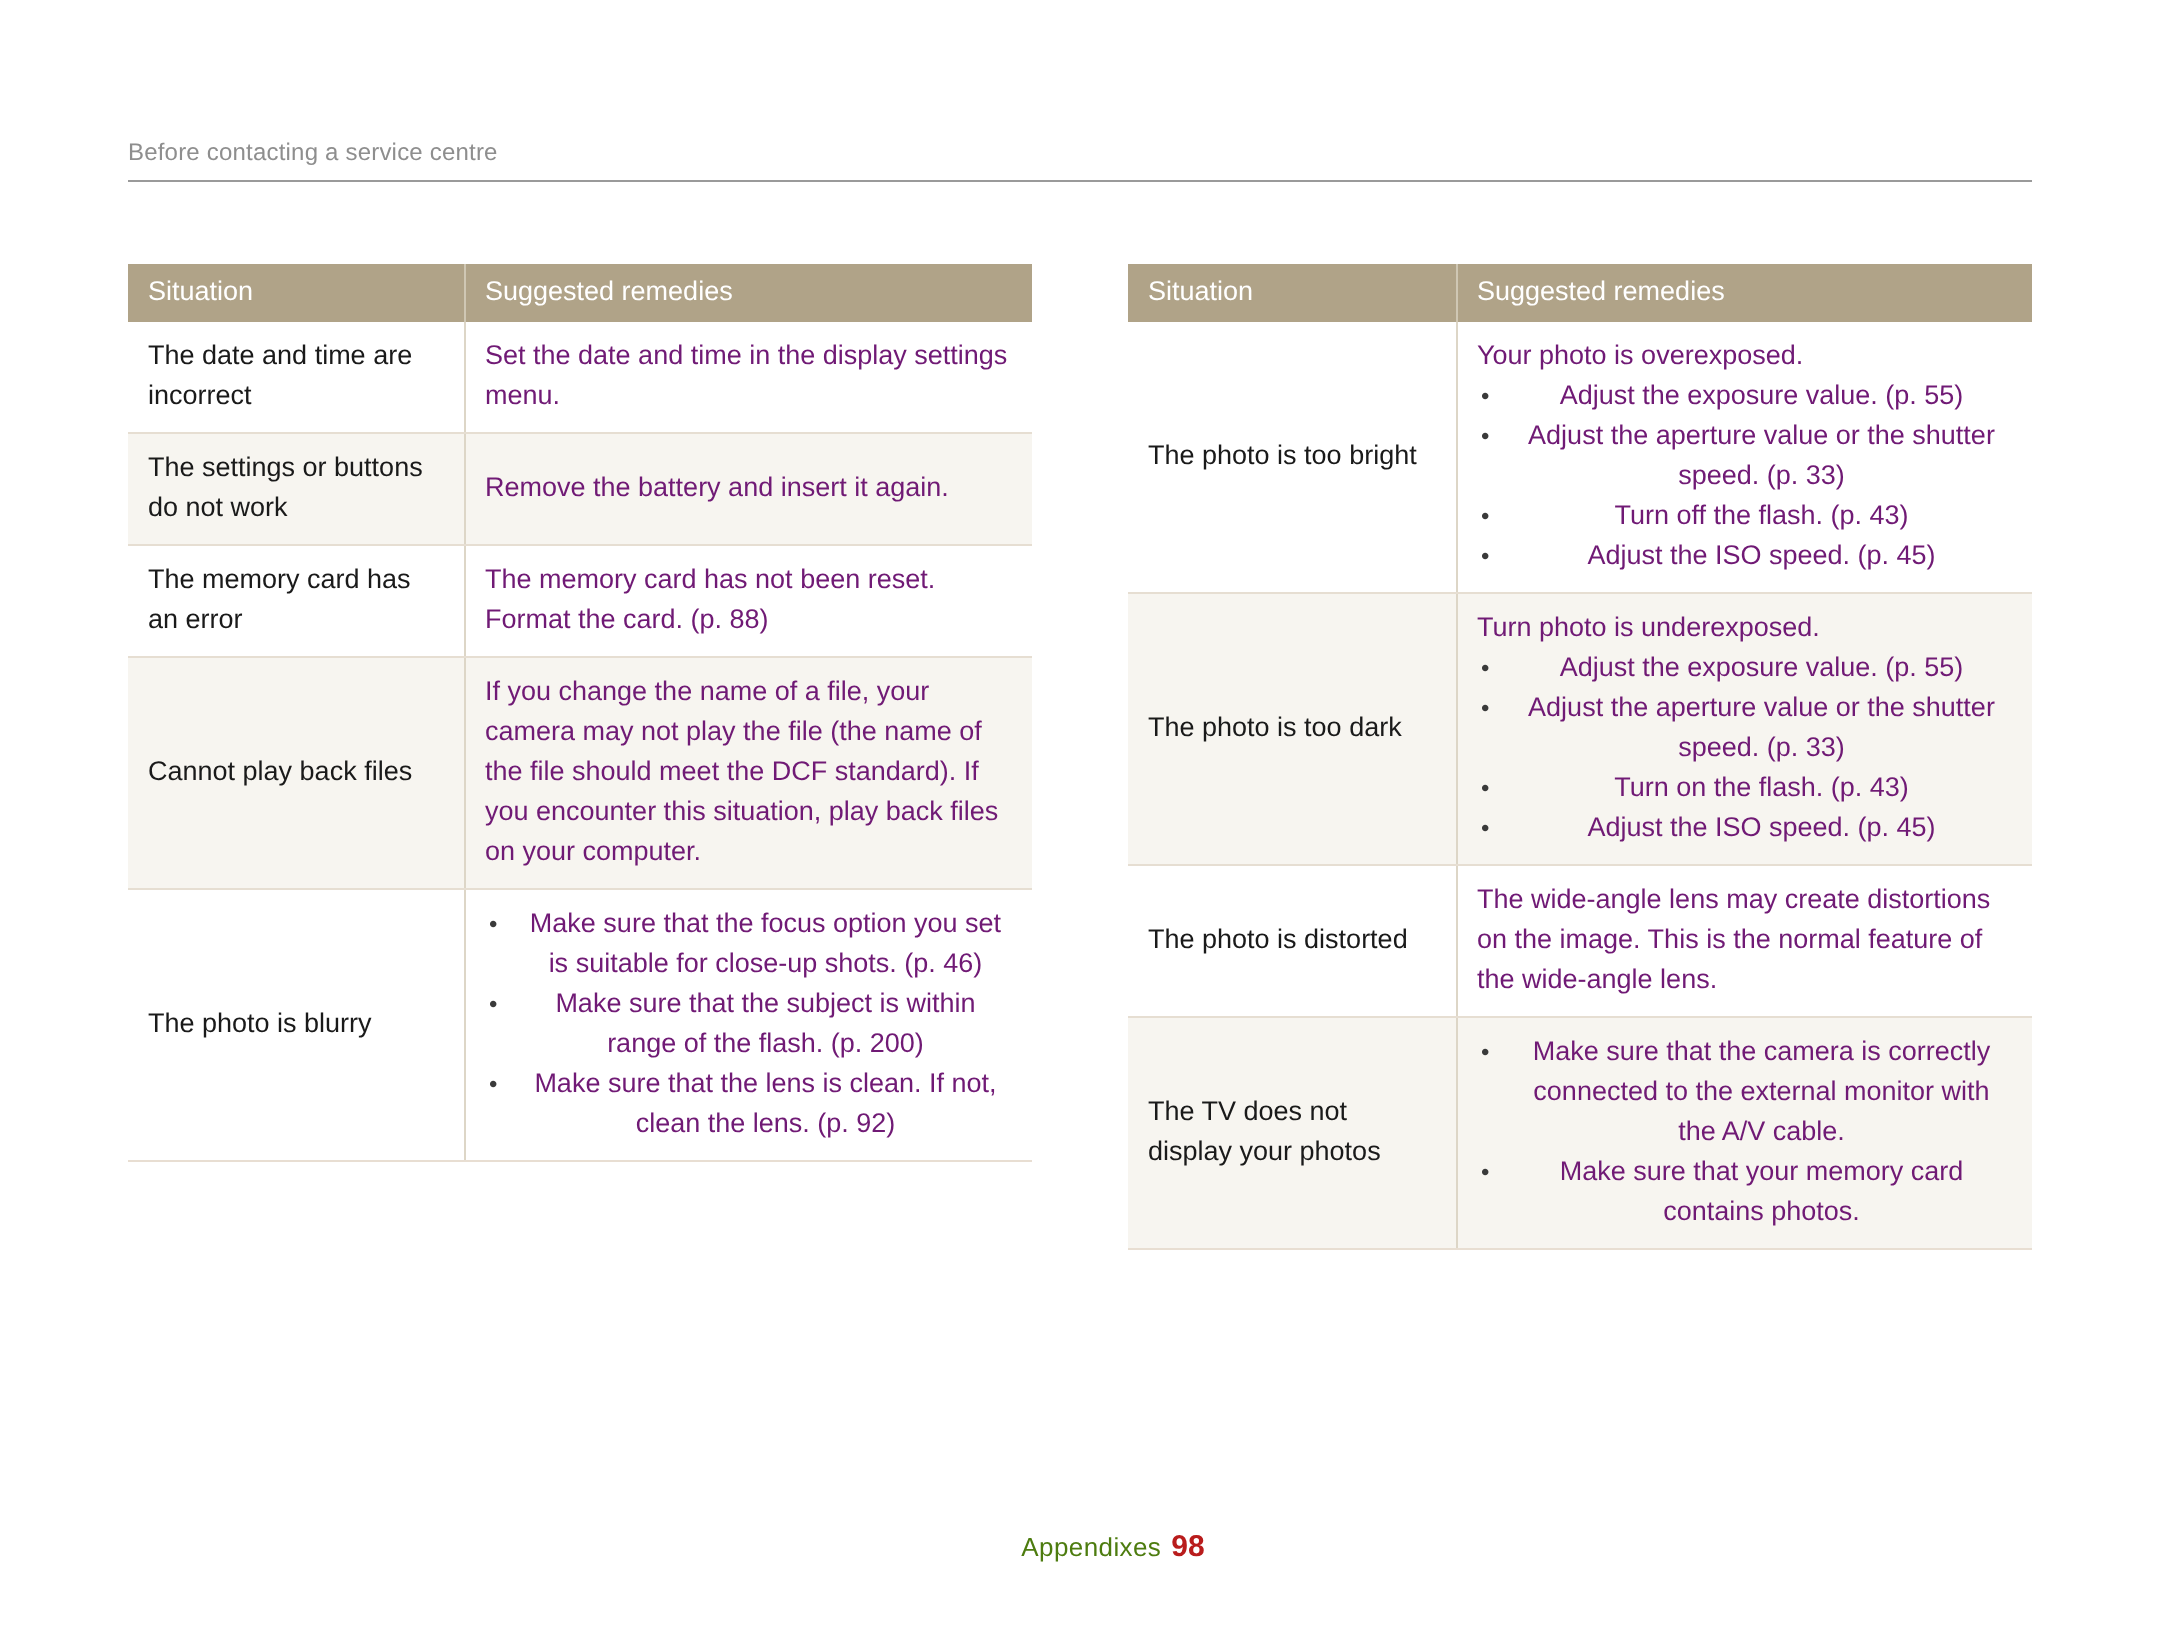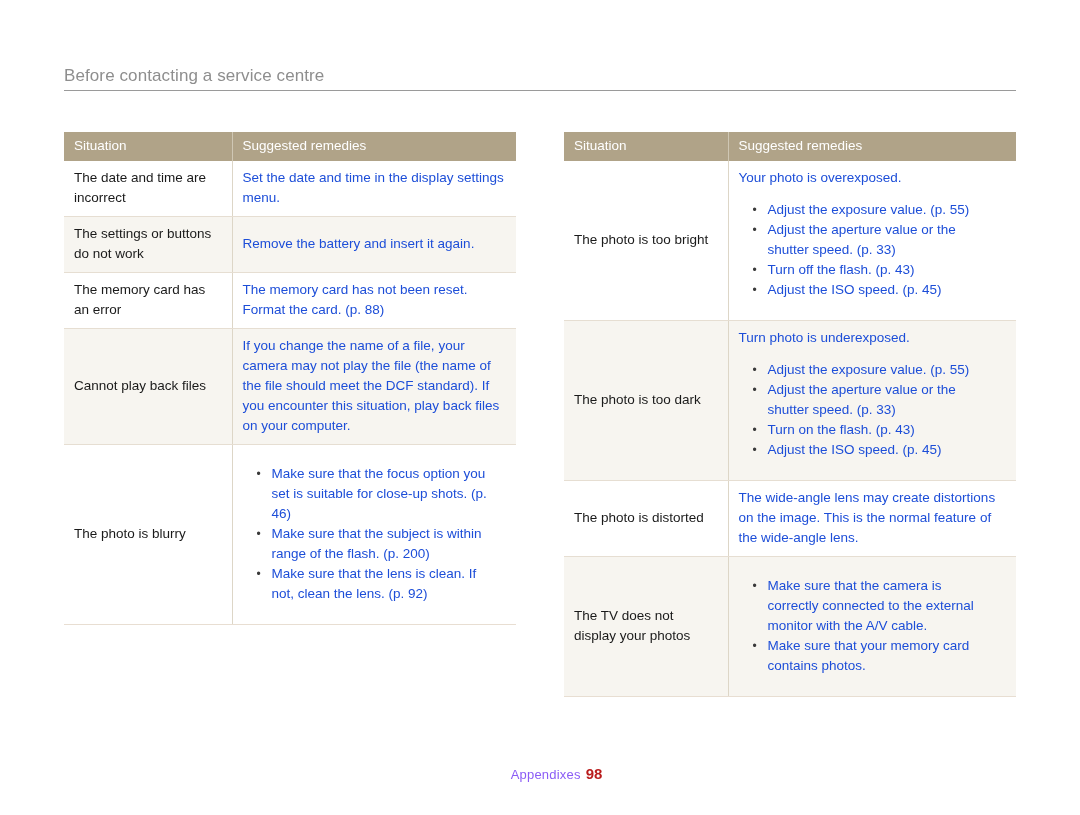--- a/index.html
+++ b/index.html
@@ -25,21 +25,21 @@
   }
 
   
   .running-head {
     position: absolute;
     left: 64px;
     top: 66px;
     width: 952px;
   }
   .running-head-title {
-    font-size: 17px;
+    font-size: 12px;
     color: #8e8e8e;
     letter-spacing: 0.1px;
     line-height: 20px;
     white-space: nowrap;
     font-weight: 400;
   }
   .running-head-rule {
     position: absolute;
     left: 0;
     top: 24px;
@@ -92,30 +92,31 @@
     padding: 7px 10px 8px 10px;
     border-bottom: 1px solid #e6ded2;
   }
   tbody tr:last-child td { border-bottom: 1px solid #e8ded2; }
 
   td.situation {
     color: #1a1a1a;
     border-right: 1px solid #ddd6c7;
   }
   td.remedy {
-    color: #1d4ed8;
+    color: #701a75;
   }
 
   tbody tr.shade td { background: #f7f5f0; }
   tbody tr.plain td { background: #ffffff; }
 
   ul.bullets {
-    margin: 12px;
+    margin: 0;
     padding: 0;
     list-style: none;
+    text-align: center;
   }
   ul.bullets > li {
     position: relative;
     padding-left: 17px;
     margin: 0;
     line-height: 20px;
   }
   ul.bullets > li::before {
     content: "\2022";
     position: absolute;
@@ -131,21 +132,21 @@
   .footer {
     position: absolute;
     left: 0;
     top: 765px;
     width: 1080px;
     text-align: center;
     white-space: nowrap;
   }
   .footer-label {
     font-size: 13px;
-    color: #8b5cf6;
+    color: #4d7c0f;
     letter-spacing: 0.2px;
     margin-left: 33px;
   }
   .footer-page {
     font-size: 15px;
     color: #b91c1c;
     font-weight: 700;
     margin-left: 5px;
   }
 </style>

